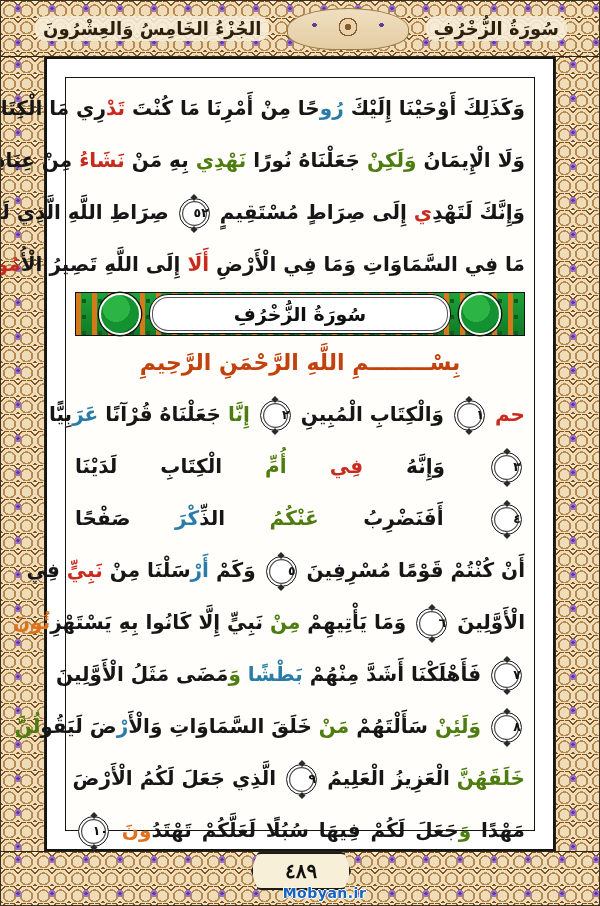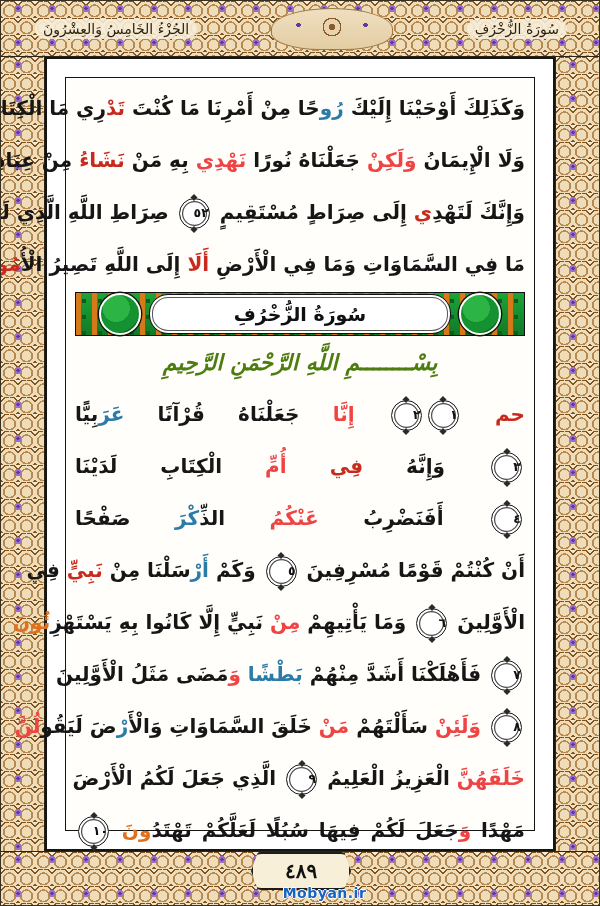--- a/index.html
+++ b/index.html
@@ -19,21 +19,21 @@
       radial-gradient(circle at 88% 88%, #caa368 0 3px, rgba(0,0,0,0) 3px),
       linear-gradient(#f6ecd6,#f0e2c4);
     background-size:34px 34px,17px 17px,17px 17px,17px 17px,100% 100%;
   }
   .orn-top{left:0;top:0;width:600px;height:56px;border-bottom:1px solid #2e2415;
     display:flex;align-items:center;justify-content:space-between;padding:0 34px;}
   .orn-left{left:0;top:56px;width:44px;height:796px;border-left:none;border-right:1px solid #2e2415;}
   .orn-right{right:0;top:56px;width:44px;height:796px;border-left:1px solid #2e2415;}
   .orn-bottom{left:0;bottom:0;width:600px;height:54px;border-top:1px solid #2e2415;}
   .hdr-label{
-    font-size:14px;font-weight:normal;color:#2c1f0d;white-space:nowrap;
+    font-size:18px;font-weight:bold;color:#2c1f0d;white-space:nowrap;
     background:rgba(247,238,217,.88);padding:2px 8px;border-radius:10px;
   }
   .hdr-ornament{width:120px;height:40px;border-radius:50% 50% 40% 40%;
     background:
       radial-gradient(circle at 50% 45%, #8a5a28 0 3px, #e8d3ae 3px 8px, #8a5a28 8px 9.4px, rgba(0,0,0,0) 9.4px),
       radial-gradient(circle at 22% 40%, #5e3a9e 0 2.4px, rgba(0,0,0,0) 2.4px),
       radial-gradient(circle at 78% 40%, #5e3a9e 0 2.4px, rgba(0,0,0,0) 2.4px),
       linear-gradient(#efdfc0,#e3cda3);
     border:1px solid #9c7a46;}
   
@@ -47,21 +47,21 @@
   }
   
   .block{display:block;}
   .line{
     direction:rtl;text-align:justify;text-align-last:justify;
     height:52px;line-height:52px;font-size:20px;font-weight:bold;color:#161616;
     white-space:nowrap;overflow:visible;
   }
   .seg{letter-spacing:0;}
   .c-red{color:#c92a1e;}
-  .c-green{color:#ef4444;}
+  .c-green{color:#4d7c0f;}
   .c-blue{color:#2a7ca8;}
   .c-orange{color:#e0701c;}
   .verse-badge{
     display:inline-flex;align-items:center;
     width:29px;height:29px;border-radius:50%;background:#fff;
     border:1.5px solid #1d1d1d;
     box-shadow:inset 0 0 0 2px #fff, inset 0 0 0 3.2px #4a4a4a;
     vertical-align:middle;margin:0 3px;position:relative;line-height:normal;
   }
   .verse-badge::before,.verse-badge::after{
@@ -89,21 +89,21 @@
   }
   .cartouche{
     flex:0 0 auto;width:300px;height:38px;background:#fff;border:1.6px solid #111;
     border-radius:19px;display:flex;align-items:center;justify-content:center;
     box-shadow:inset 0 0 0 2px #fff, inset 0 0 0 3px #555;
   }
   .cartouche .title{font-size:19px;font-weight:bold;color:#101010;}
   
   .bismillah{
     height:50px;line-height:50px;text-align:center;font-size:22px;font-weight:bold;
-    color:#4d7c0f;direction:rtl;font-style:italic;
+    color:#c2410c;direction:rtl;
   }
   
   .page-cartouche{
     position:absolute;left:50%;top:0;transform:translateX(-50%);
     width:96px;height:34px;background:#f8efd9;border:2px solid #1c1c1c;
     border-radius:10px;display:flex;align-items:center;justify-content:center;
     clip-path:polygon(7% 0,93% 0,100% 50%,93% 100%,7% 100%,0 50%);
     font-family:Liberation Serif, serif;
   }
   .page-num{font-size:20px;font-weight:bold;color:#111;}
@@ -146,21 +146,21 @@
           <span class="title">سُورَةُ الزُّخْرُفِ</span>
         </div>
         <div class="medallion"></div>
       </div>
 
       <div class="bismillah">بِسْــــــــمِ اللَّهِ الرَّحْمَنِ الرَّحِيمِ</div>
 
       <div class="block">
           <div class="line"><span class="seg c-red">حم</span><span class="seg"> </span><span class="verse-badge">
               <span class="vnum">١</span>
-            </span><span class="verse-badge">
+            </span><span class="seg"> وَالْكِتَابِ الْمُبِينِ </span><span class="verse-badge">
               <span class="vnum">٢</span>
             </span><span class="seg"> </span><span class="seg c-green">إِنَّا</span><span class="seg"> جَعَلْنَاهُ قُرْآنًا </span><span class="seg c-blue">عَرَ</span><span class="seg">بِيًّا</span></div>
           <div class="line"><span class="verse-badge">
               <span class="vnum">٣</span>
             </span><span class="seg"> وَإِنَّهُ </span><span class="seg c-red">فِي</span><span class="seg"> </span><span class="seg c-green">أُمِّ</span><span class="seg"> الْكِتَابِ لَدَيْنَا</span></div>
           <div class="line"><span class="verse-badge">
               <span class="vnum">٤</span>
             </span><span class="seg"> أَفَنَضْرِبُ </span><span class="seg c-green">عَنْكُمُ</span><span class="seg"> الذِّ</span><span class="seg c-blue">كْرَ</span><span class="seg"> صَفْحًا</span></div>
           <div class="line"><span class="seg">أَنْ كُنْتُمْ قَوْمًا مُسْرِفِينَ </span><span class="verse-badge">
               <span class="vnum">٥</span>

